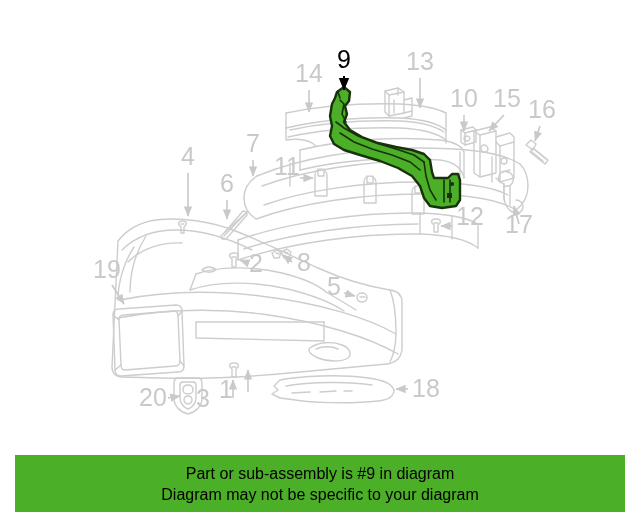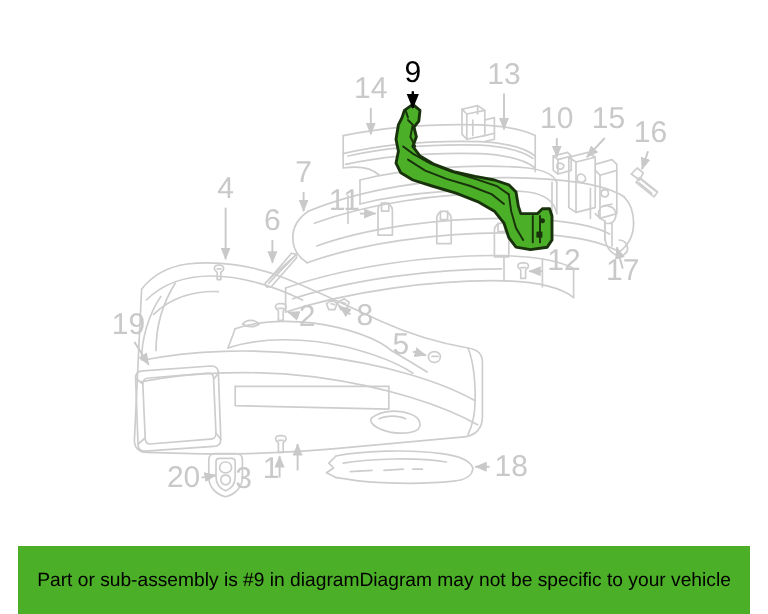--- a/index.html
+++ b/index.html
@@ -34,21 +34,21 @@
 
   
   #footer-banner {
     position: absolute;
     left: 15px;
     top: 455px;
     width: 610px;
     height: 57px;
     background: #4CAF28;
     display: flex;
-    flex-direction: row;
+    flex-direction: column;
     align-items: center;
     justify-content: center;
     box-sizing: border-box;
   }
   #footer-banner .banner-line {
     color: #000000;
     font-size: 16px;
     line-height: 21px;
     font-family: "Liberation Sans", sans-serif;
     text-align: center;
@@ -383,14 +383,14 @@
       <text class="lbl-gray" x="426" y="397" text-anchor="middle">18</text>
       <text class="lbl-gray" x="107" y="278" text-anchor="middle">19</text>
       <text class="lbl-gray" x="153" y="406" text-anchor="middle">20</text>
     </g>
 
   </svg>
 </div>
 
 <div id="footer-banner">
   <div class="banner-line">Part or sub-assembly is #9 in diagram</div>
-  <div class="banner-line">Diagram may not be specific to your vehicle</div>
+  <div class="banner-line">Diagram may not be specific to your diagram</div>
 </div>
 
 </body></html>

